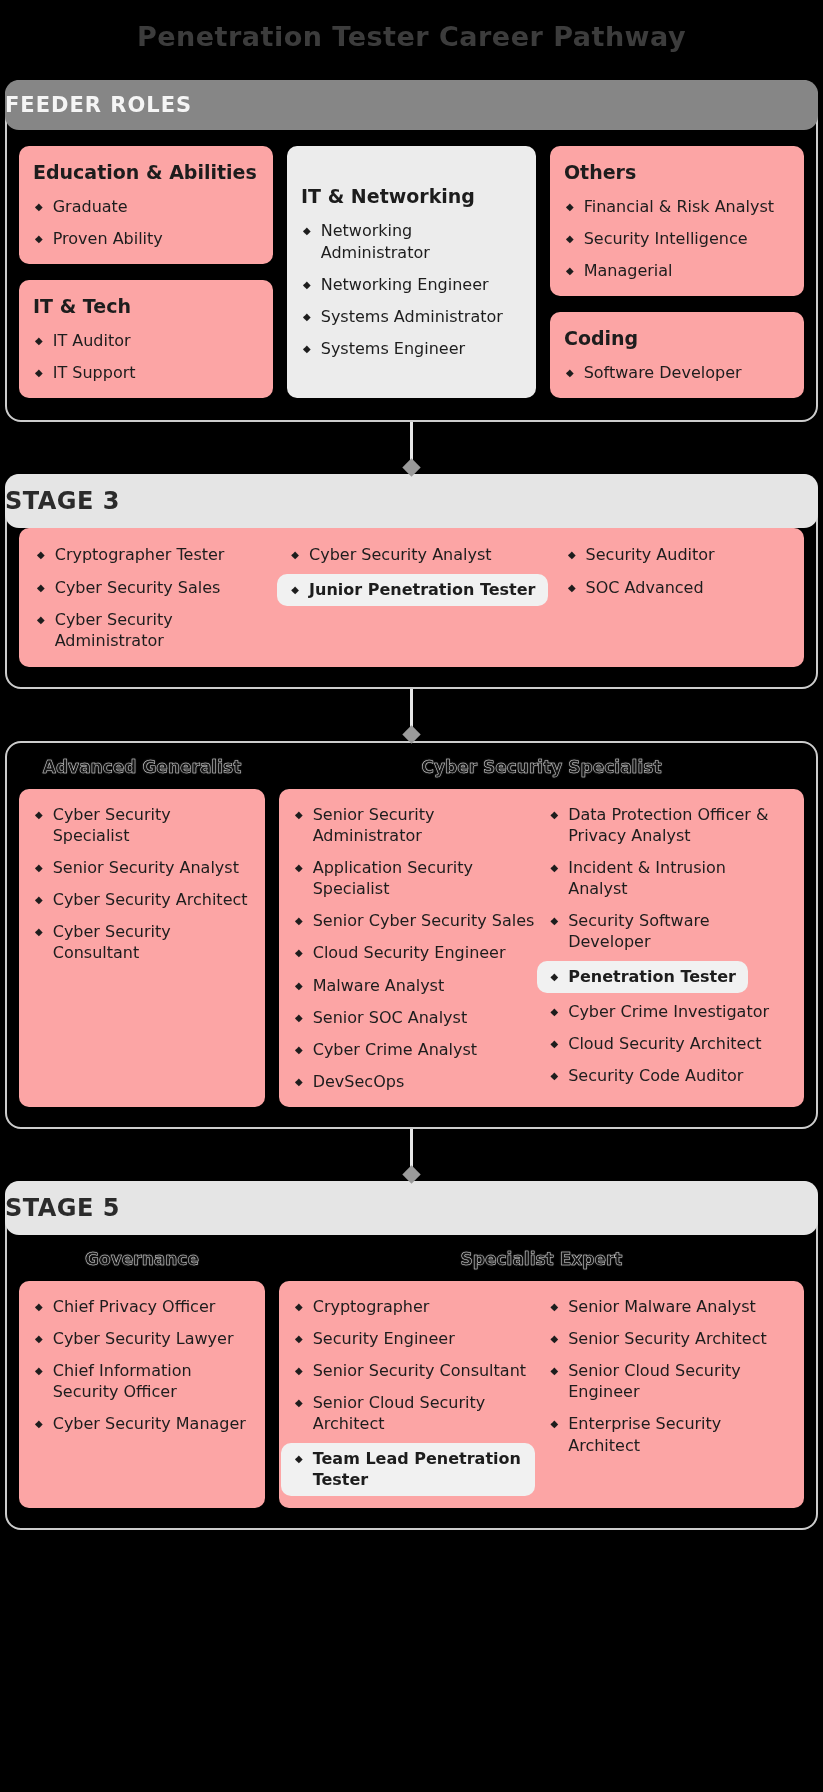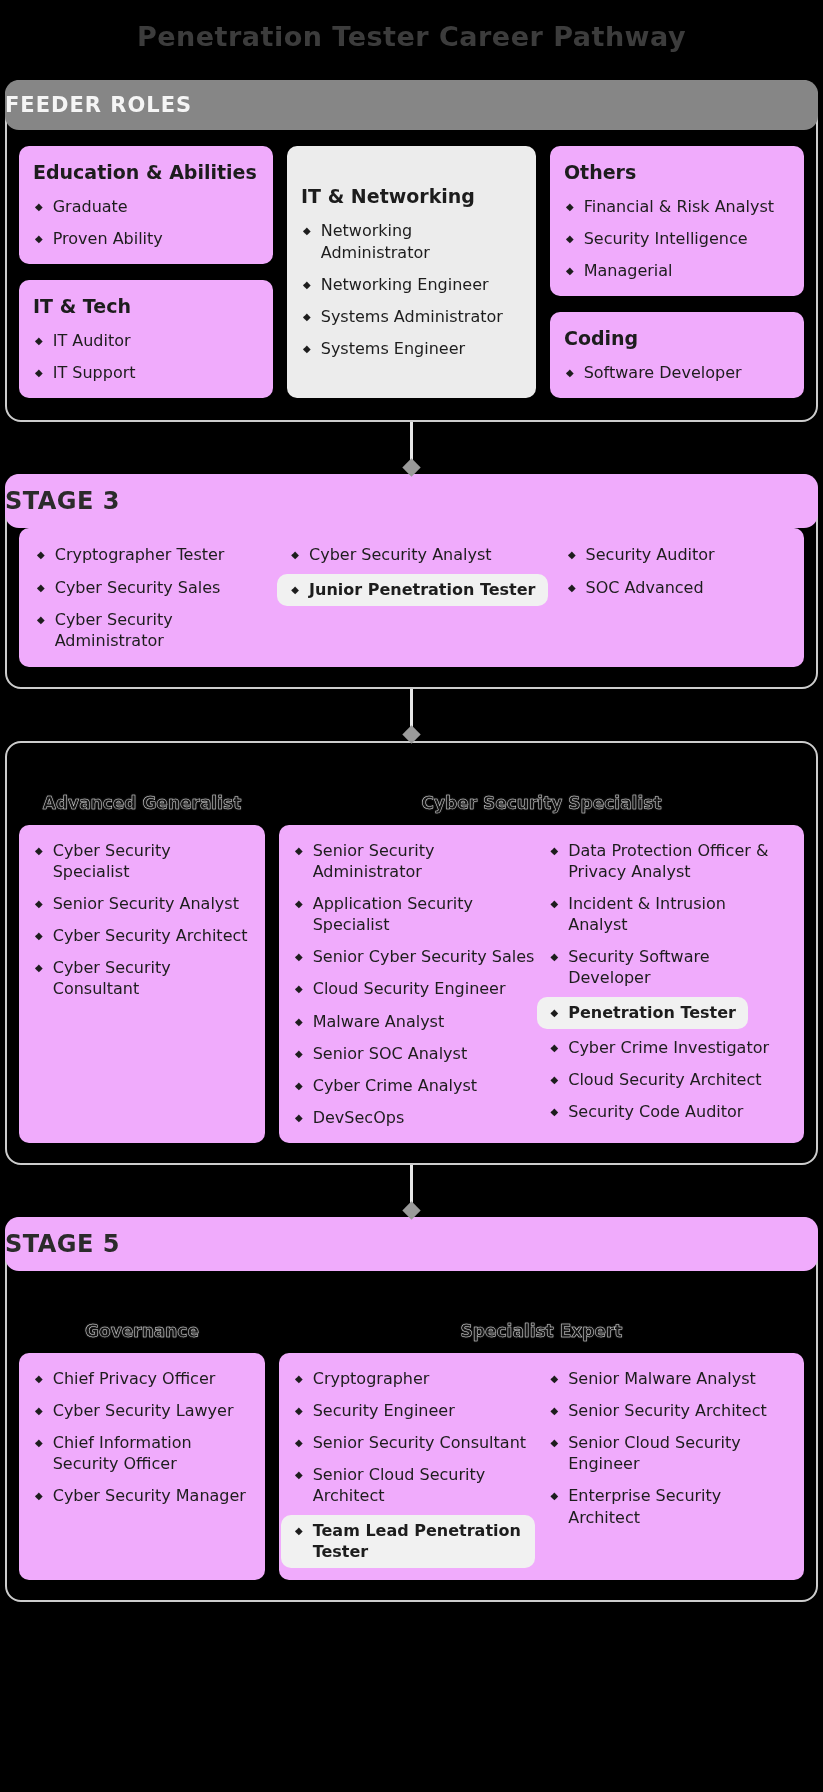--- a/index.html
+++ b/index.html
@@ -23,35 +23,35 @@
     border: 2px solid #cccccc;
     border-radius: 16px;
   }
   .panel-header {
     margin: -2px -2px 0;
     border-radius: 14px;
     padding: 13px 0;
     font-weight: bold;
   }
   .feeder-bar { background: #868686; color: #f5f5f5; font-size: 21px; letter-spacing: 1px; }
-  .stage-bar  { background: #f0abfc; color: #2b2b2b; font-size: 24px; letter-spacing: 0.5px; }
+  .stage-bar  { background: #e5e5e5; color: #2b2b2b; font-size: 24px; letter-spacing: 0.5px; }
   
   .connector { height: 52px; display: flex; flex-direction: column; align-items: center; }
   .connector .line { width: 3px; flex: 1; background: #e8e8e8; }
   .connector .diamond { width: 13px; height: 13px; background: #9a9a9a; transform: rotate(45deg); margin-top: -7px; }
   
   .feeder-body {
     display: grid;
     grid-template-columns: 1fr 0.98fr 1fr;
     gap: 14px;
     padding: 16px 12px 22px;
   }
   .fcol { display: flex; flex-direction: column; gap: 16px; }
   
-  .box { background: #f0abfc; border-radius: 10px; padding: 15px 14px; }
+  .box { background: #fca5a5; border-radius: 10px; padding: 15px 14px; }
   .box.light { background: #ececec; flex: 1; display: flex; flex-direction: column; justify-content: center; }
   .box-title { font-size: 19px; font-weight: bold; margin-bottom: 13px; color: #1d1d1d; }
   ul.rlist { list-style: none; margin: 0; padding: 0; display: flex; flex-direction: column; gap: 11px; font-size: 16px; }
   .rlist li { display: flex; align-items: flex-start; line-height: 1.32; }
   .rlist .bullet { flex: 0 0 auto; font-size: 10px; margin: 4px 10px 0 2px; }
   .rlist li.hl {
     background: #f1f1f1; border-radius: 10px;
     padding: 5px 12px 6px; margin: -3px 0 -3px -12px;
     font-weight: bold; align-self: flex-start;
   }
@@ -62,21 +62,21 @@
     color: #141414;
     -webkit-text-stroke: 0.5px #d8d8d8;
     text-shadow: 0 0 2px rgba(255,255,255,0.45);
   }
   .stage3-box {
     margin: 0 12px 20px;
     padding: 16px;
     display: grid; grid-template-columns: 1.1fr 1.2fr 1fr; gap: 10px;
   }
   .groups { display: grid; grid-template-columns: 246px 1fr; gap: 14px; padding: 0 12px 20px; align-items: stretch; }
-  .group { display: flex; flex-direction: column; margin-top: 36px; }
+  .group { display: flex; flex-direction: column; }
   .group .subtitle { margin: 14px 0 12px; }
   .group-box { flex: 1; }
   .two-col { display: grid; grid-template-columns: 1fr 1fr; gap: 0 14px; align-content: start; }
 </style>
 </head>
 <body>
 
 <div class="page">
 
   <h1 class="title">Penetration Tester Career Pathway</h1>

